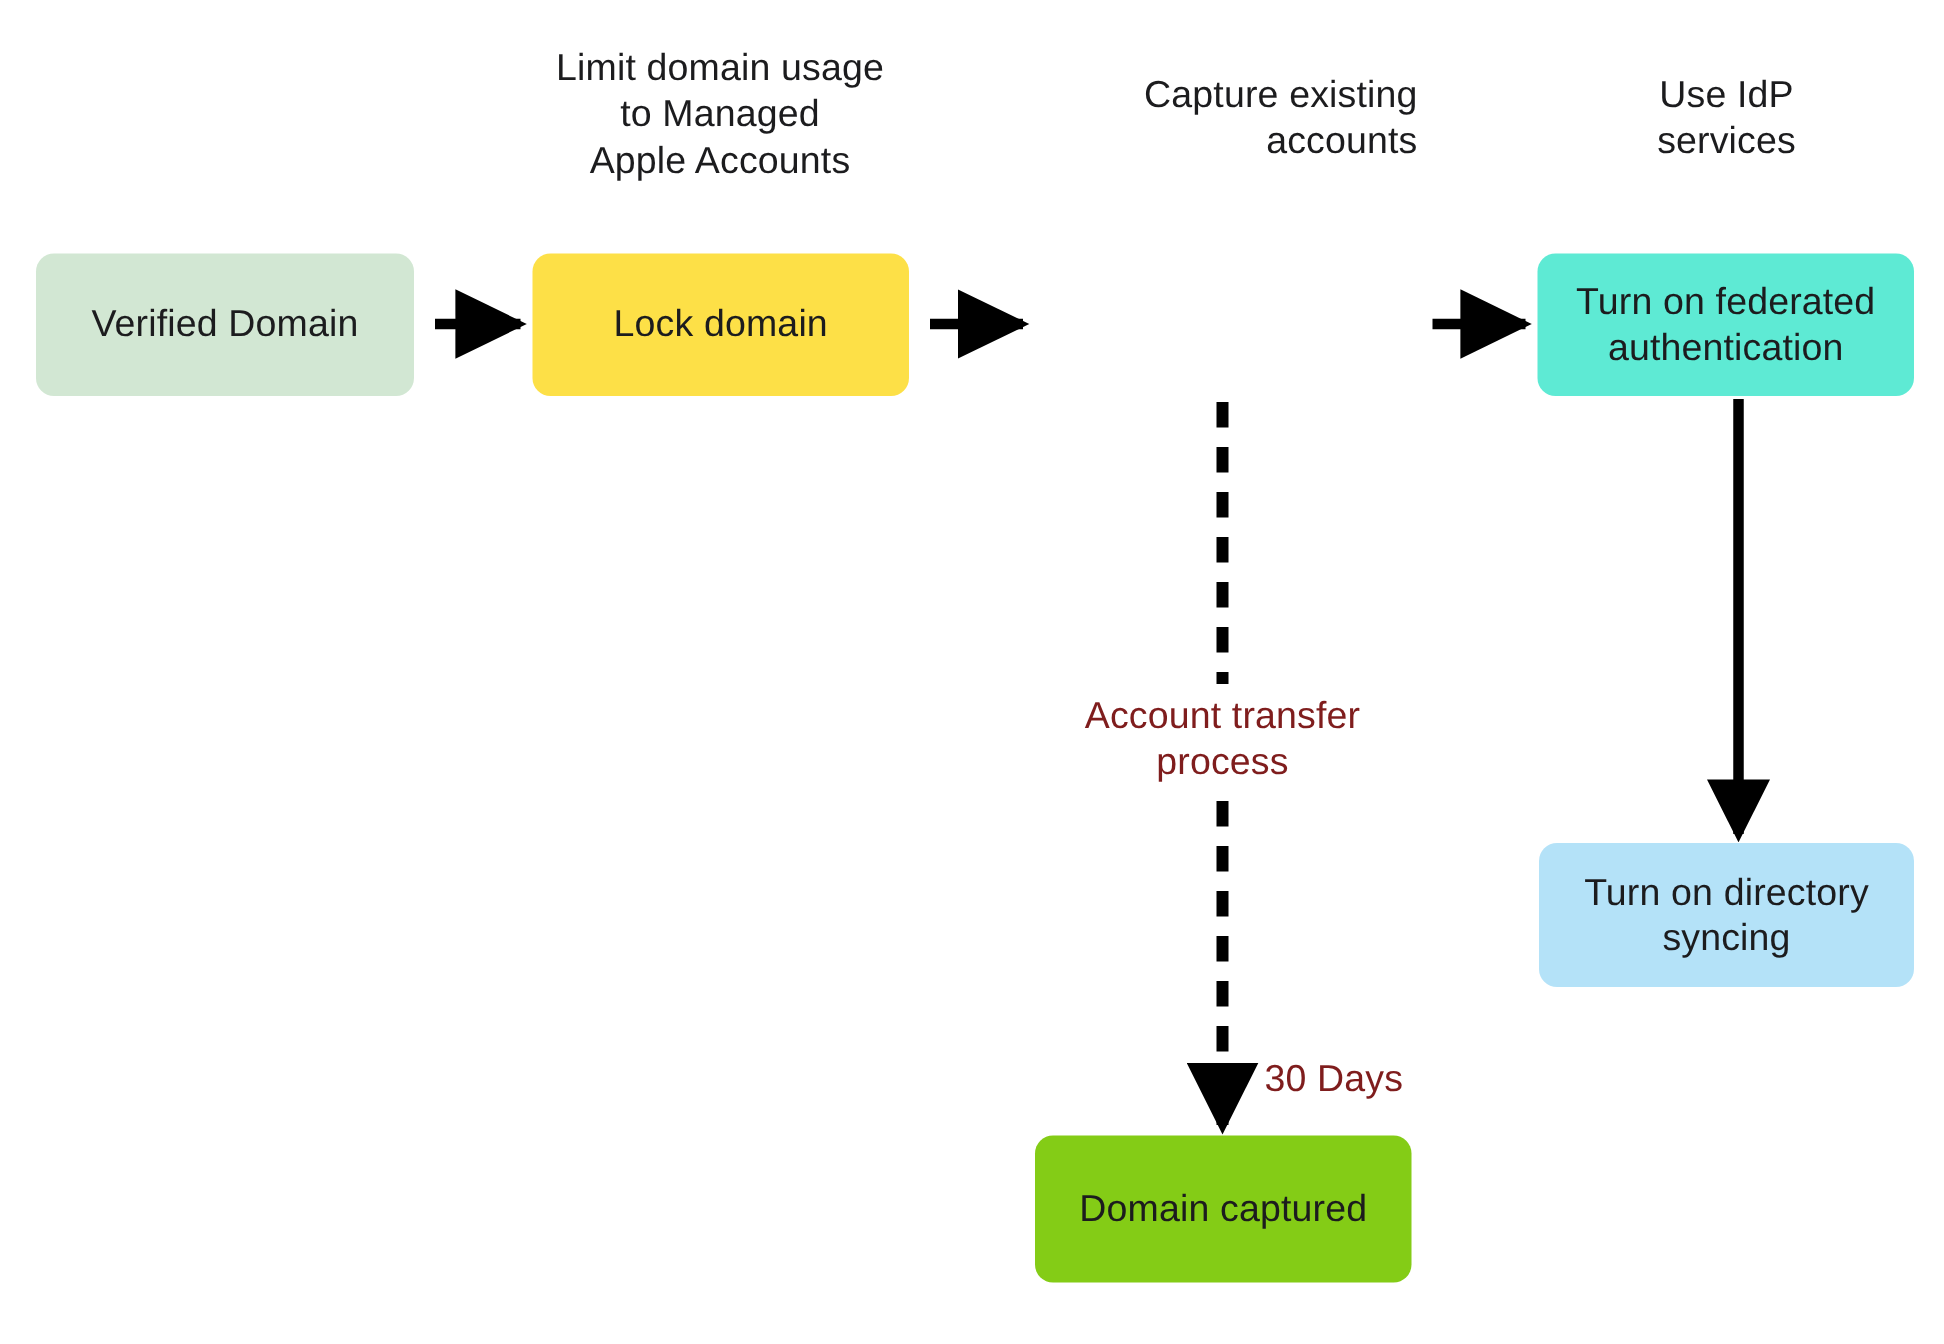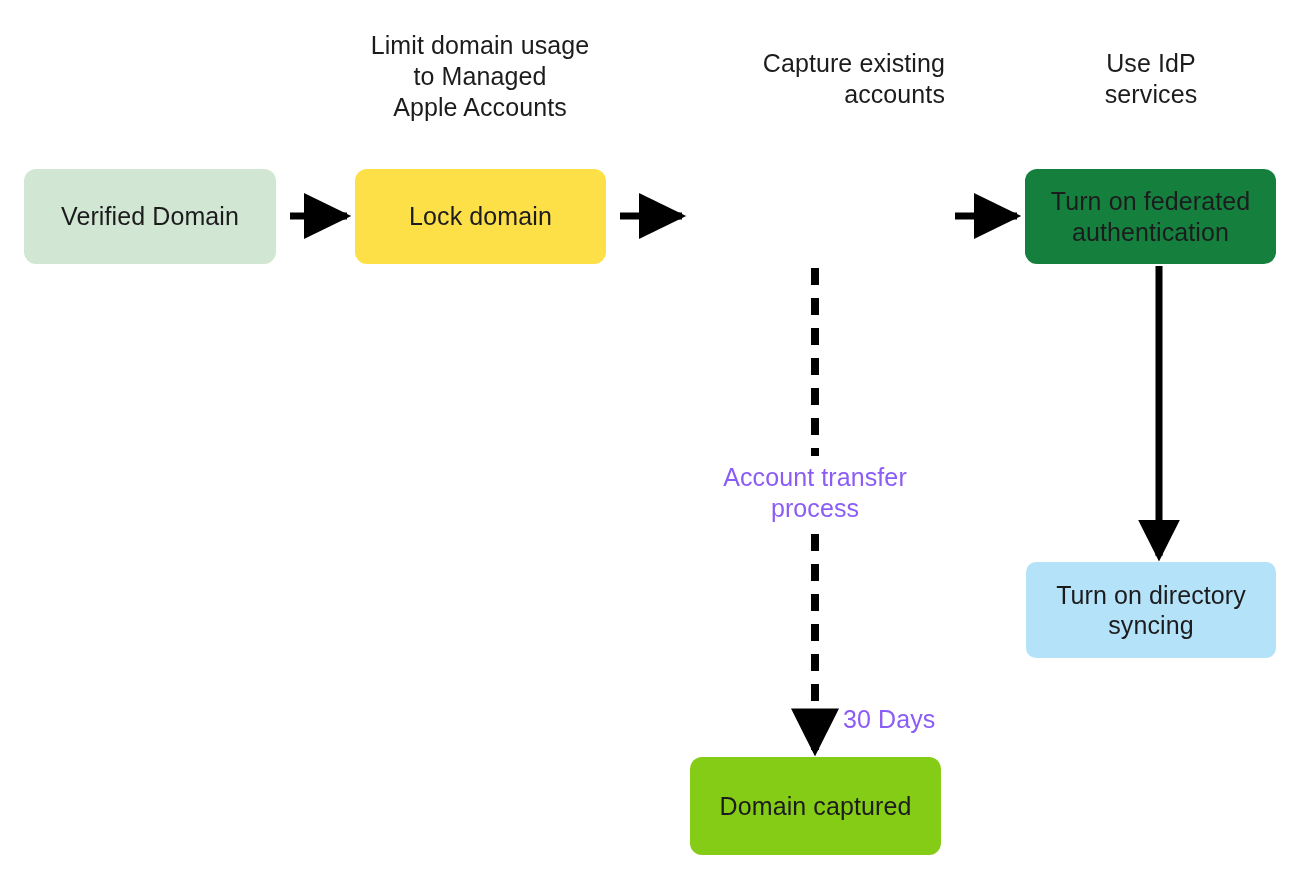--- a/index.html
+++ b/index.html
@@ -43,21 +43,21 @@
   .caption {
     position: absolute;
     text-align: center;
     color: #1c1c1e;
     font-size: 25px;
     line-height: 1.24;
     letter-spacing: 0.1px;
   }
   .edge-label {
     position: absolute;
-    color: #8b5cf6;
+    color: #7f1d1d;
     font-size: 25px;
     line-height: 1.24;
     letter-spacing: 0.1px;
     white-space: nowrap;
   }
 </style>
 </head>
 <body>
 
 <div id="canvas">
@@ -92,24 +92,24 @@
 accounts</div>
 
   <div class="caption" style="left: 1025px; top: 48px; width: 252px; white-space: pre-line;">Use IdP
 services</div>
 
   <div class="node" style="left:24px; top:169px; width:252px; height:95px; background:#d2e7d3;">Verified Domain</div>
 
   <div class="node" style="left:355px; top:169px; width:251px; height:95px; background:#fde047;">Lock domain</div>
 
 
-  <div class="node" style="left: 1025px; top: 169px; width: 251px; height: 95px; background: #15803d; white-space: pre-line;">Turn on federated
+  <div class="node" style="left: 1025px; top: 169px; width: 251px; height: 95px; background: #5eead4; white-space: pre-line;">Turn on federated
 authentication</div>
 
-  <div class="node" style="left: 1026px; top: 562px; width: 250px; height: 96px; background: rgb(180, 226, 248); white-space: pre-line; border-radius: 10px;">Turn on directory
+  <div class="node" style="left: 1026px; top: 562px; width: 250px; height: 96px; background: rgb(180, 226, 248); white-space: pre-line;">Turn on directory
 syncing</div>
 
   <div class="node" style="left:690px; top:757px; width:251px; height:98px; background:#84cc16;">Domain captured</div>
 
   <div class="edge-label" style="left:685px; top:462px; width:260px; text-align:center; white-space:pre-line;">Account transfer
 process</div>
 
   <div class="edge-label" style="left:843px; top:704px;">30 Days</div>
 
 </div>

